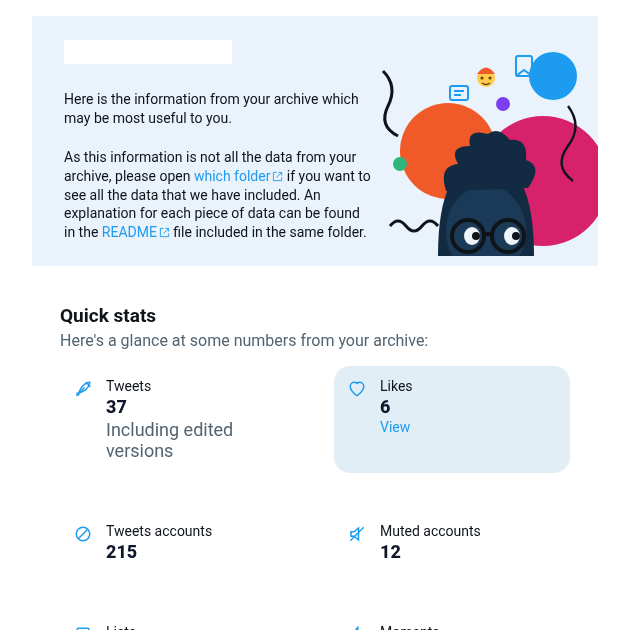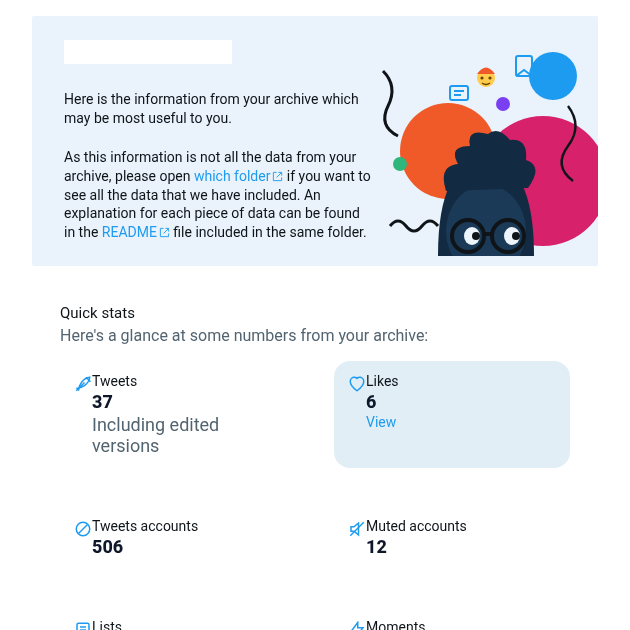--- a/index.html
+++ b/index.html
@@ -6,24 +6,24 @@
 body{font-family:-apple-system,BlinkMacSystemFont,"Segoe UI",Roboto,Helvetica,Arial,sans-serif;background:#fff;color:#0f1419;width:630px}
 .hero{background:#eaf3fb;padding:24px 0 0 32px;margin:16px 32px 0 32px;position:relative;overflow:hidden;border-radius:2px}
 .hero-placeholder{width:168px;height:24px;background:#fff;margin-bottom:26px}
 .hero-text{width:310px;font-size:14px;line-height:1.35;color:#0f1419;padding-bottom:24px}
 .hero-text p{margin-bottom:20px}
 .hero-text p:last-child{margin-bottom:0}
 .link{color:#1d9bf0;text-decoration:none}
 .ext-icon{display:inline-block;vertical-align:-1px;margin-left:2px}
 .illus{position:absolute;right:0;top:0;bottom:0;width:230px}
 .quick{padding:38px 60px 0 60px}
-.quick h2{font-size:15px;font-weight:400;color:#0f1419;margin-bottom:4px}
+.quick h2{font-size:19px;font-weight:700;color:#0f1419;margin-bottom:4px}
 .quick-sub{font-size:16px;color:#536471;margin-bottom:16px}
 .grid{display:grid;grid-template-columns:1fr 1fr;column-gap:38px;row-gap:38px}
-.stat{display:flex;padding:12px 14px;border-radius:16px}
+.stat{display:flex;gap:14px;padding:12px 14px;border-radius:16px}
 .stat.hl{background:#e1eef6}
 .stat .icon{width:18px;flex-shrink:0;margin-top:2px}
 .stat-body{display:flex;flex-direction:column;gap:2px}
 .stat-label{font-size:14px;color:#0f1419}
 .stat-val{font-size:18px;font-weight:800;color:#0f172a}
 .stat-note{font-size:18px;color:#536471}
 .stat-view{font-size:14px;color:#1d9bf0}
 svg{display:block}
 </style>
 </head>
@@ -123,21 +123,21 @@
 
     <div class="stat">
       <div class="icon">
         <svg width="18" height="18" viewBox="0 0 24 24" fill="none" stroke="#1d9bf0" stroke-width="2">
             <circle cx="12" cy="12" r="9"></circle>
             <line x1="6" y1="18" x2="18" y2="6"></line>
           </svg>
       </div>
       <div class="stat-body">
         <div class="stat-label">Tweets accounts</div>
-        <div class="stat-val">506</div>
+        <div class="stat-val">215</div>
       </div>
     </div>
 
     <div class="stat">
       <div class="icon">
         <svg width="18" height="18" viewBox="0 0 24 24" fill="none" stroke="#1d9bf0" stroke-width="2">
             <path d="M4 9 H8 L14 4 V20 L8 15 H4 Z"></path>
             <line x1="3" y1="21" x2="21" y2="3"></line>
           </svg>
       </div>

